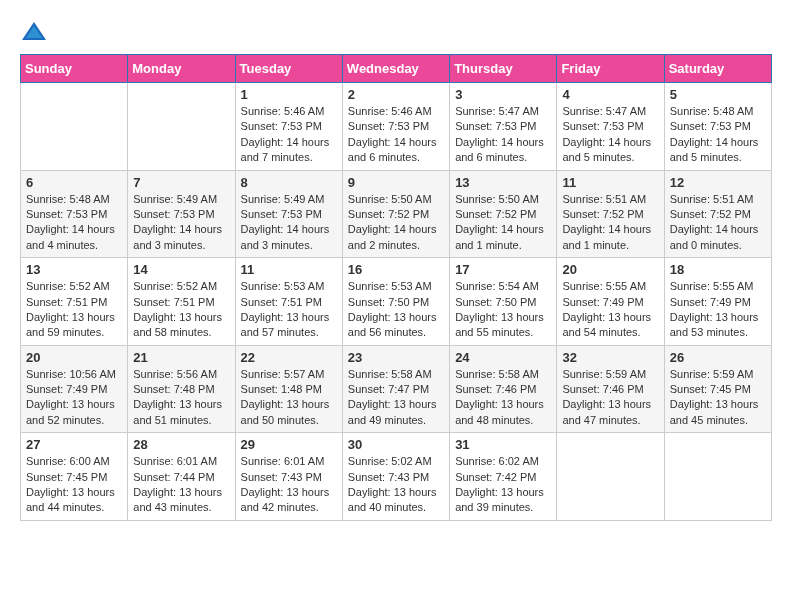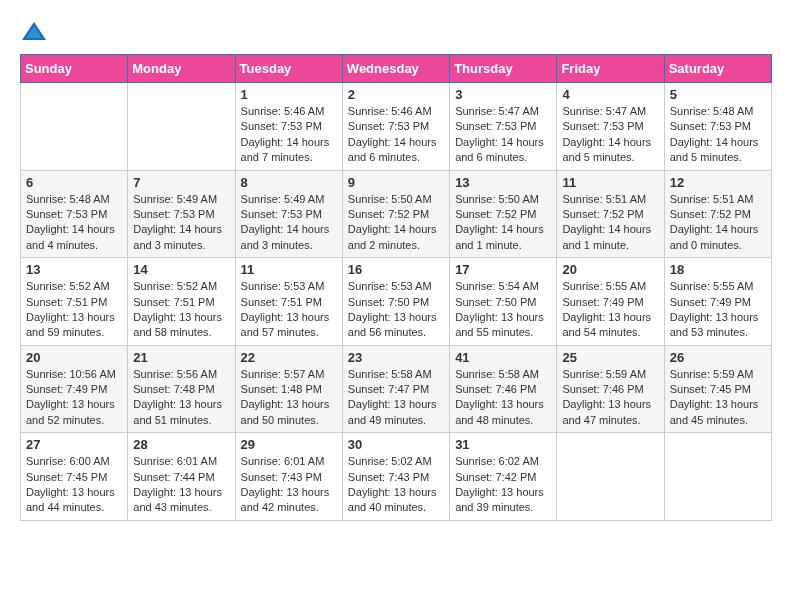--- a/index.html
+++ b/index.html
@@ -289,28 +289,28 @@
 and 50 minutes.</div>
         </td>
         <td>
           <span class="day-number">23</span>
           <div class="day-info">Sunrise: 5:58 AM
 Sunset: 7:47 PM
 Daylight: 13 hours
 and 49 minutes.</div>
         </td>
         <td>
-          <span class="day-number">41</span>
+          <span class="day-number">24</span>
           <div class="day-info">Sunrise: 5:58 AM
 Sunset: 7:46 PM
 Daylight: 13 hours
 and 48 minutes.</div>
         </td>
         <td>
-          <span class="day-number">25</span>
+          <span class="day-number">32</span>
           <div class="day-info">Sunrise: 5:59 AM
 Sunset: 7:46 PM
 Daylight: 13 hours
 and 47 minutes.</div>
         </td>
         <td>
           <span class="day-number">26</span>
           <div class="day-info">Sunrise: 5:59 AM
 Sunset: 7:45 PM
 Daylight: 13 hours

